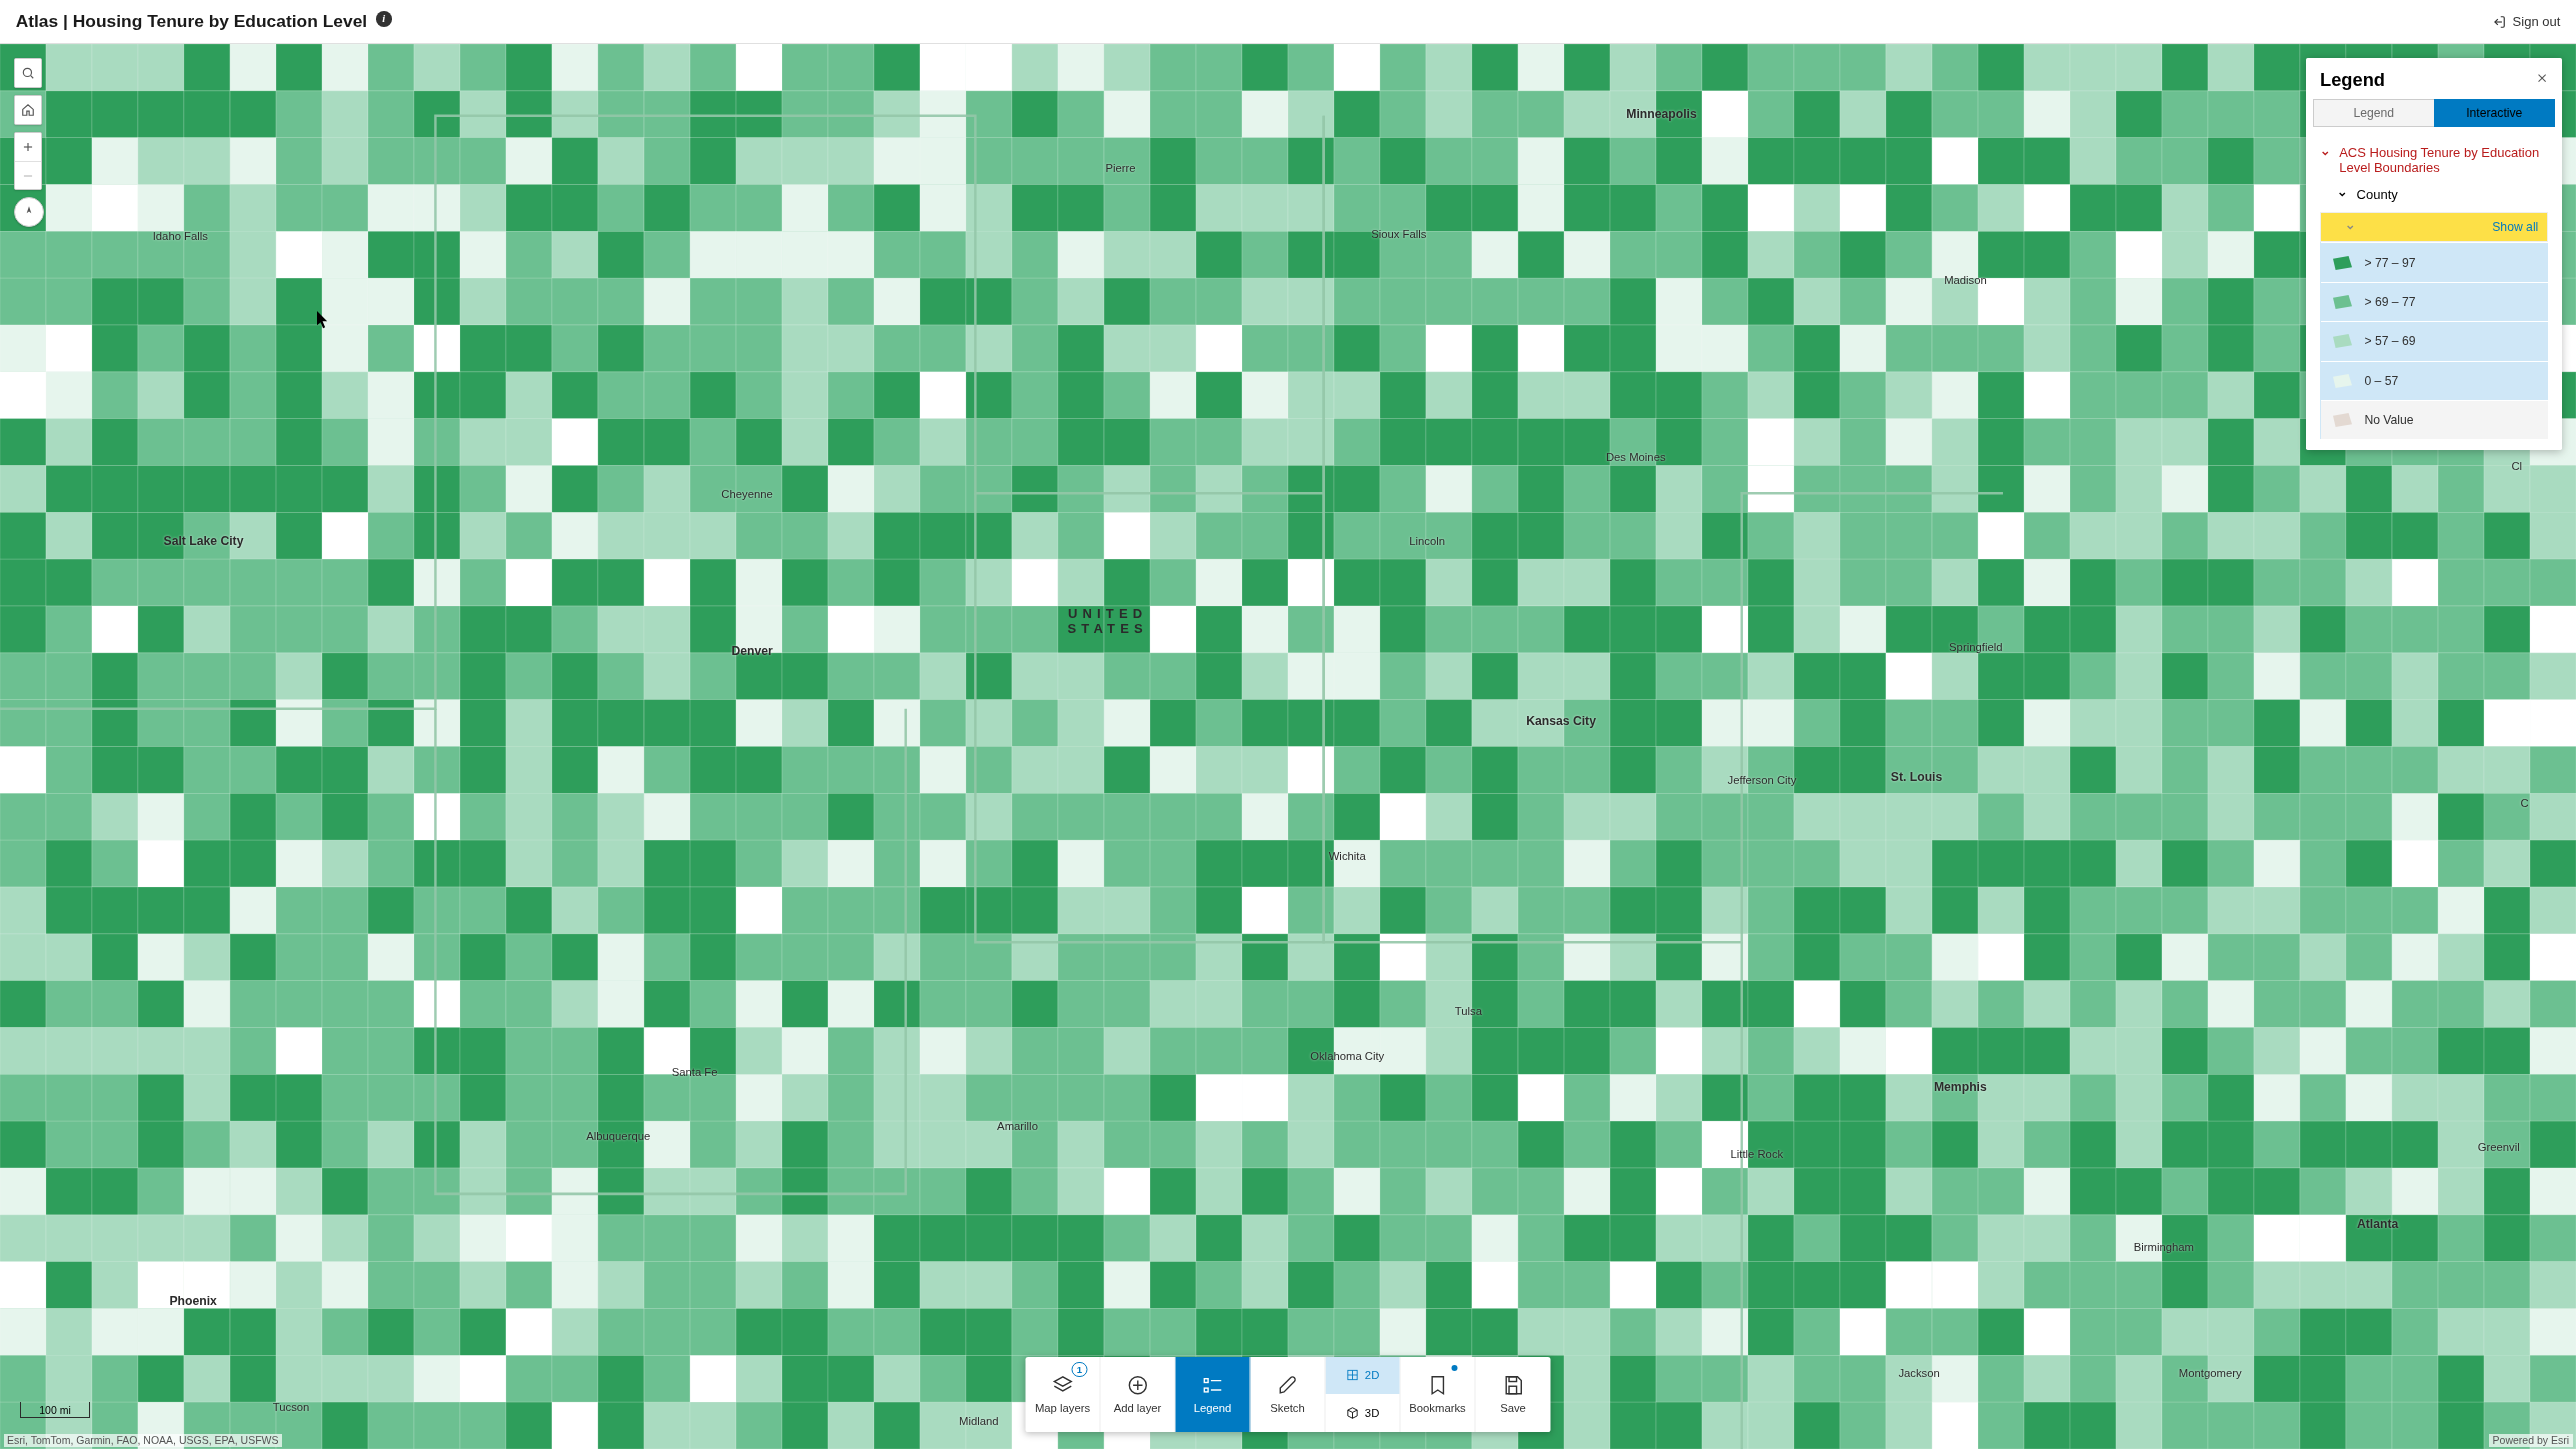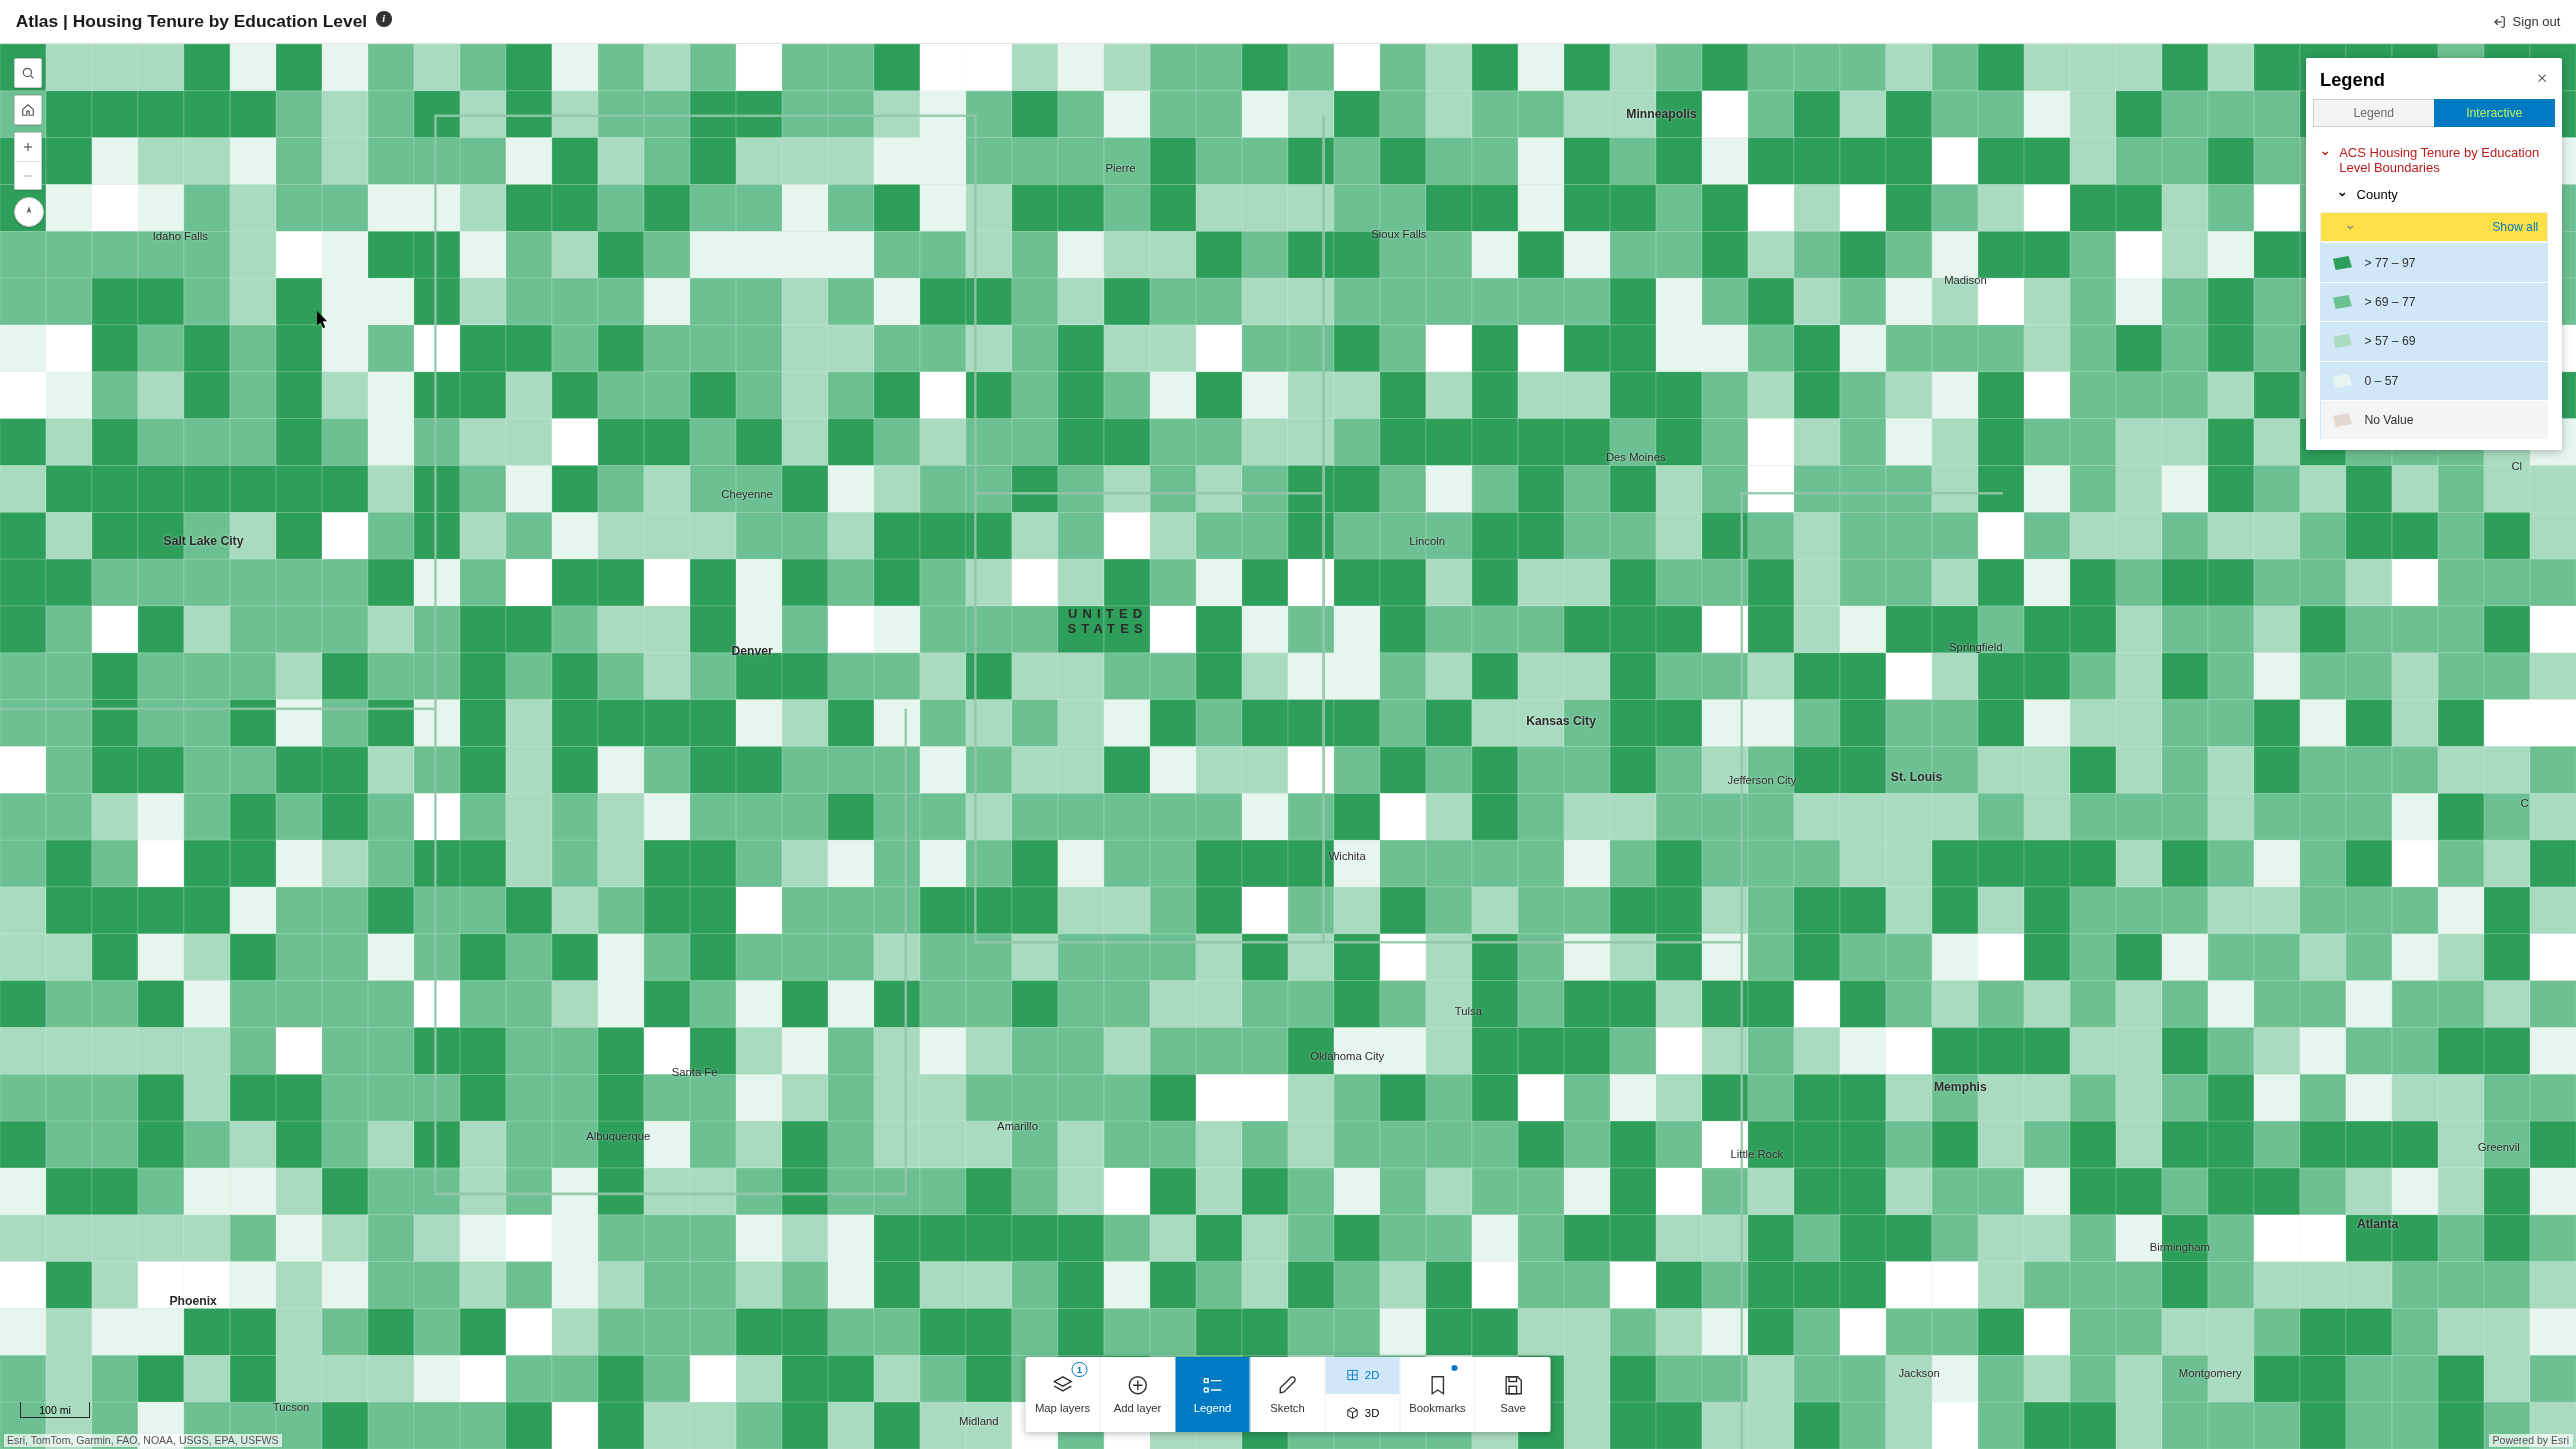--- a/index.html
+++ b/index.html
@@ -52,21 +52,21 @@
 .bb-split .half svg{ width:14px; height:14px; }
 
 
 .legend-panel { position:absolute; top:14px; right:14px; width:256px; background:#fff; box-shadow:0 1.7px 8.7px rgba(0,0,0,.25); border-radius:1.7px; display:flex; flex-direction:column; max-height: calc(100% - 183px); }
 .lp-head { display:flex; align-items:center; justify-content:space-between; padding:10.5px 14px 8.7px; }
 .lp-head h2 { font-size:18.3px; font-weight:700; }
 .lp-close { cursor:pointer; color:#555; }
 .lp-close svg{width:12.2px;height:12.2px;}
 .lp-tabs { display:flex; padding:0 7px 7px; gap:0; }
 .lp-tab { flex:1; text-align:center; padding:6.1px 0; font-size:12.2px; cursor:pointer; border:0.9px solid #ccc; background:#f4f4f4; color:#6b6b6b; }
-.lp-tab.active { background:#007ac2; color:#bef264; border-color:#007ac2; }
+.lp-tab.active { background:#007ac2; color:#000000; border-color:#007ac2; }
 .lp-tab:first-child{border-right:none;}
 .lp-body { padding: 5.2px 14px 10.5px; overflow:auto; }
 .lp-layer-title { display:flex; gap:8.7px; align-items:flex-start; font-size:13px; color:#b91c1c; padding:5.2px 0 8.7px; }
 .lp-layer-title svg{width:10.5px;height:10.5px; margin-top:3.5px; flex-shrink:0;}
 .lp-sub { display:flex; align-items:center; gap:8.7px; font-size:13px; padding:3.5px 0 3.5px 17.4px;}
 .lp-sub svg{width:10.5px;height:10.5px;}
 .lp-showall-row { margin-top:7px; background:#fde047; border:0.9px solid #eee; display:flex; align-items:center; justify-content:space-between; padding:7px 8.7px 7px 24.4px; }
 .lp-showall-row svg{width:10.5px;height:10.5px;}
 .lp-showall { color:#007ac2; font-size:12.2px; cursor:pointer; }
 .lp-classes { border-left:1.7px solid #cfe7f7; margin-top:0;}
@@ -1826,21 +1826,21 @@
       <div class="city-label" style="left: 52.3%; top: 57.8%; transform: translate(-50%, -50%);">Wichita</div>
       <div class="city-label" style="left: 57%; top: 68.8%; transform: translate(-50%, -50%);">Tulsa</div>
       <div class="city-label" style="left: 26.5%; top: 73.2%; transform: translate(-50%, -50%); margin-left: 12px;">Santa Fe</div>
       <div class="city-label" style="left: 52.3%; top: 72%; transform: translate(-50%, -50%);">Oklahoma City</div>
       <div class="city-label bold" style="left: 76.1%; top: 74.2%; transform: translate(-50%, -50%);">Memphis</div>
       <div class="city-label" style="left: 24%; top: 77.7%; transform: translate(-50%, -50%);">Albuquerque</div>
       <div class="city-label" style="left: 39.5%; top: 77%; transform: translate(-50%, -50%);">Amarillo</div>
       <div class="city-label" style="left: 68.2%; top: 79%; transform: translate(-50%, -50%);">Little Rock</div>
       <div class="city-label" style="left: 97%; top: 78.5%; transform: translate(-50%, -50%);">Greenvil</div>
       <div class="city-label bold" style="left: 92.3%; top: 84%; transform: translate(-50%, -50%);">Atlanta</div>
-      <div class="city-label" style="left: 84%; top: 85.6%; transform: translate(-50%, -50%); margin-left: 16px;">Birmingham</div>
+      <div class="city-label" style="left: 84%; top: 85.6%; transform: translate(-50%, -50%);">Birmingham</div>
       <div class="city-label bold" style="left: 7.5%; top: 89.5%; transform: translate(-50%, -50%);">Phoenix</div>
       <div class="city-label" style="left: 74.5%; top: 94.6%; transform: translate(-50%, -50%);">Jackson</div>
       <div class="city-label" style="left: 85.8%; top: 94.6%; transform: translate(-50%, -50%);">Montgomery</div>
       <div class="city-label" style="left: 11.3%; top: 97%; transform: translate(-50%, -50%);">Tucson</div>
       <div class="city-label" style="left: 38%; top: 98%; transform: translate(-50%, -50%);">Midland</div>
     </div>
 
   <div class="cursor" style="left:12.3%; top:19.0%;">
     <svg viewBox="0 0 12 18">
         <path d="M0 0 L0 14 L3.5 11 L6 17 L8 16 L5.5 10 L10 10 Z" fill="#000"></path>

